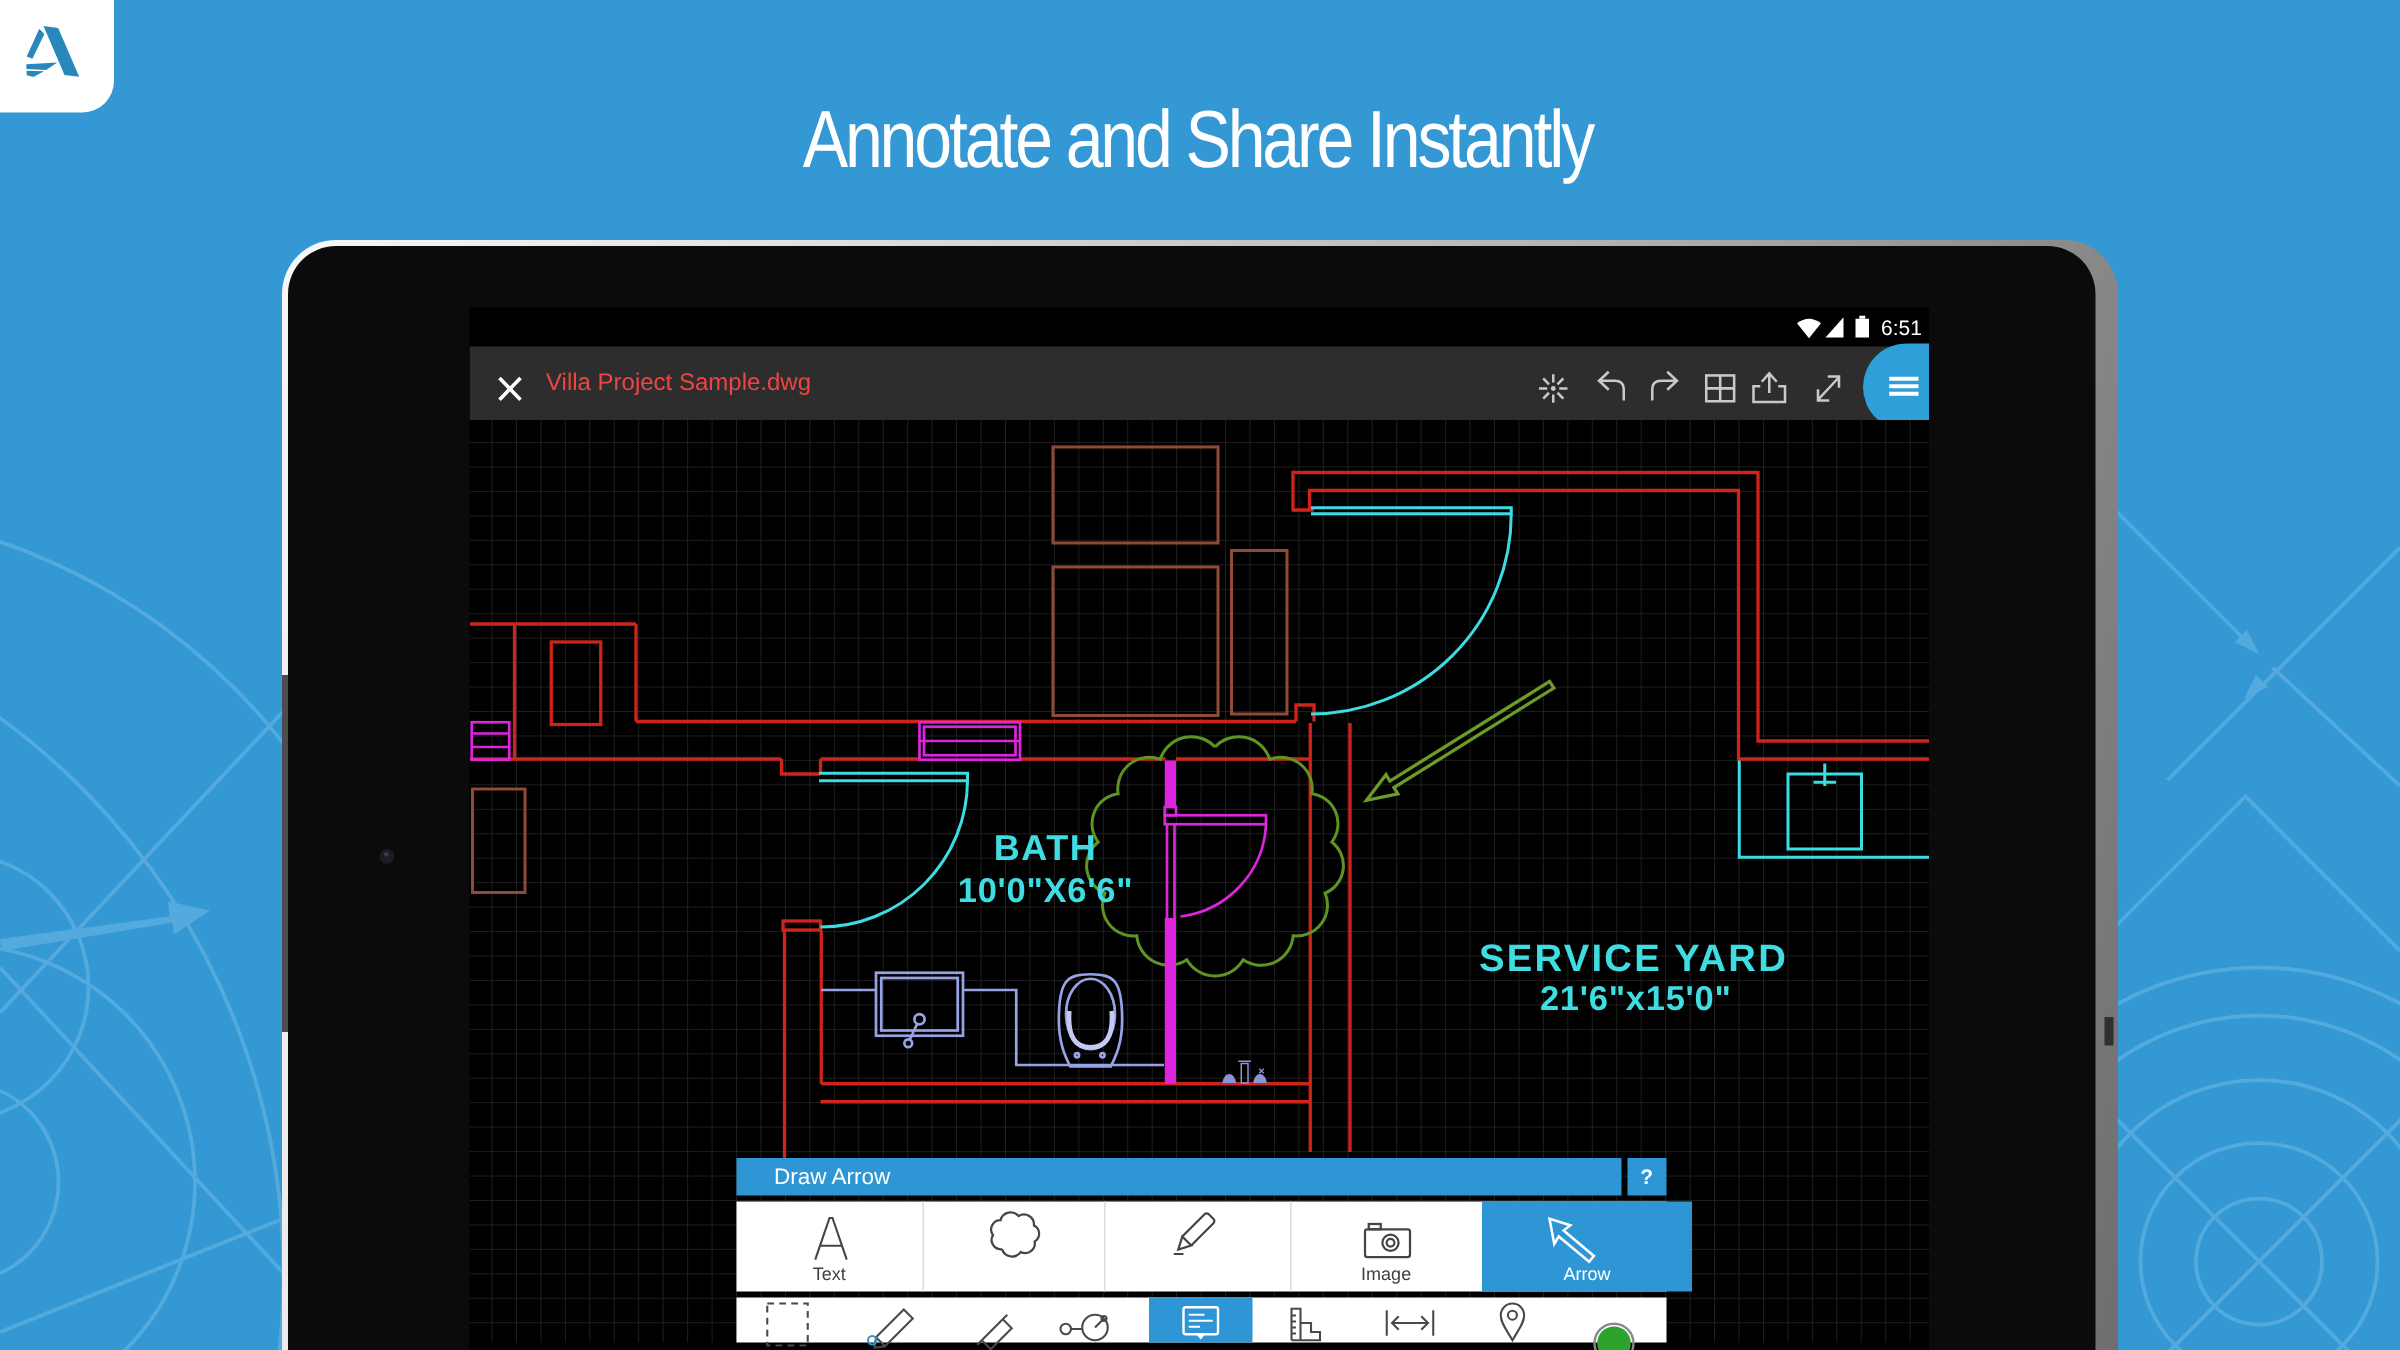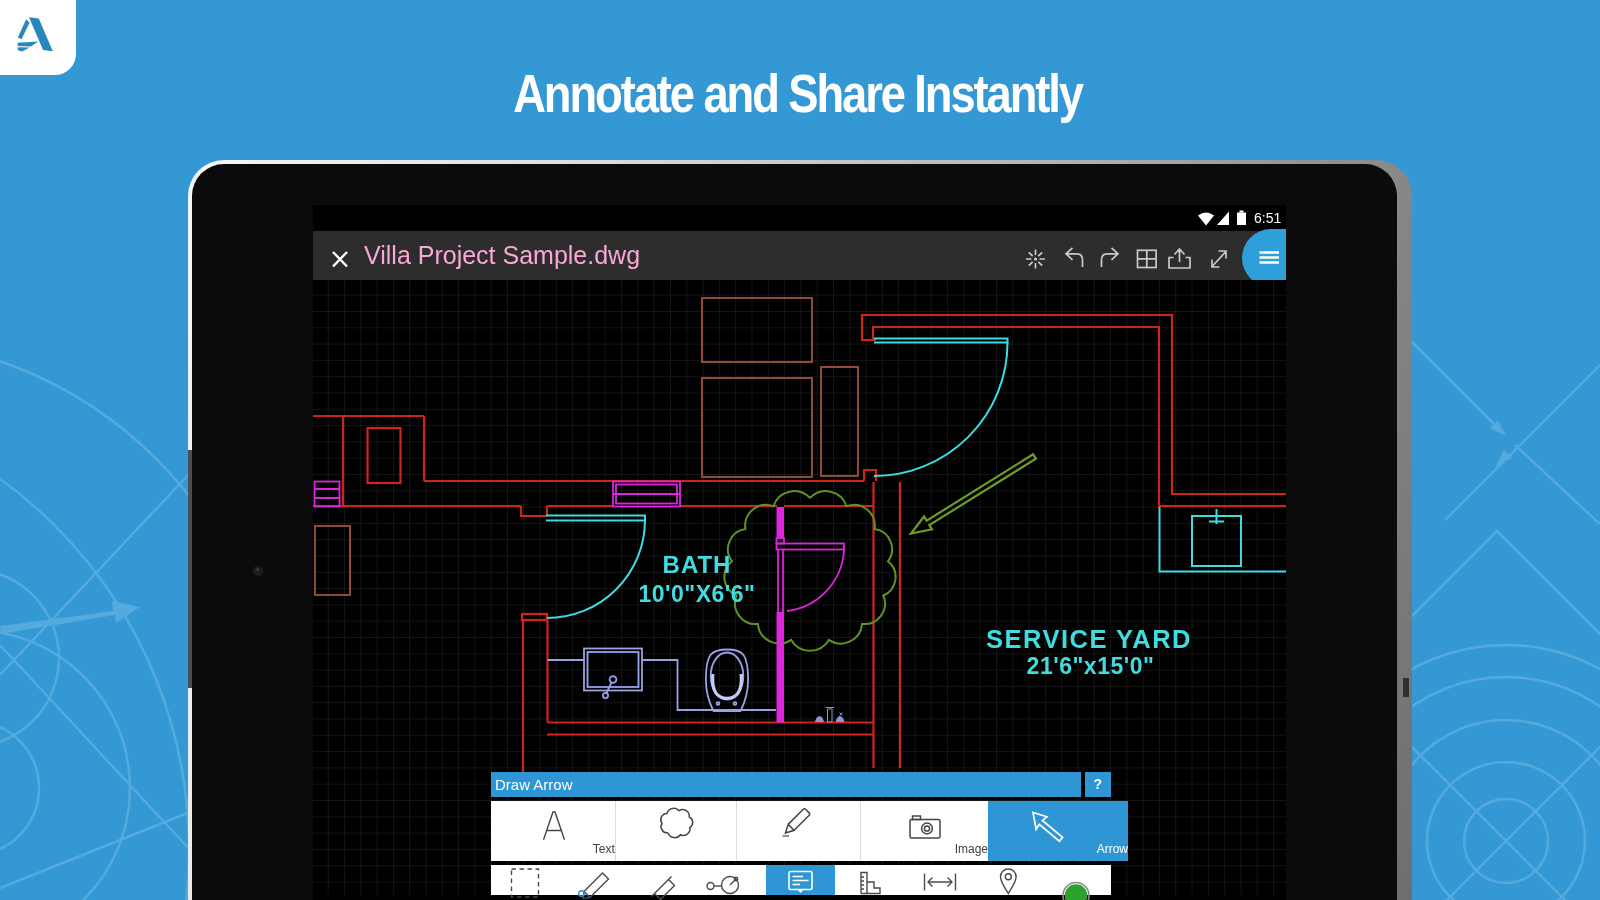--- a/index.html
+++ b/index.html
@@ -1,37 +1,37 @@
 <!DOCTYPE html>
 <html><head>
 <meta charset="utf-8">
 <style>
 html,body{margin:0;padding:0}
 body{width:1600px;height:900px;overflow:hidden;background:#3498d5;font-family:"Liberation Sans",sans-serif;position:relative}
 .abs{position:absolute}
-#title{left:0;right:4px;top:62px;text-align:center;color:#fff;font-size:54px;font-weight:bold}
+#title{left:0;right:4px;top:62px;text-align:center;color:#fff;font-size:54px;font-weight:normal}
 #tspan{display:inline-block;transform:scaleX(0.84);transform-origin:50% 50%;letter-spacing:-2.5px}
 #badge{left:0;top:0;width:76px;height:75px;background:#fff;border-radius:0 0 21px 0}
 #tabframe{left:188px;top:160px;width:1224px;height:740px;border-radius:36px 36px 0 0;background:linear-gradient(105deg,#f7f7f7 0%,#e0e0e0 25%,#b2b2b2 62%,#6e6e6e 100%)}
 #tabbezel{left:192px;top:164px;width:1205px;height:736px;border-radius:32px 32px 0 0;background:#0b0b0b}
 #btnstrip{left:188px;top:450px;width:4px;height:238px;background:#4d4d4d}
 #rbtn{left:1403px;top:678px;width:6px;height:19px;background:#303030}
 #camera{left:253px;top:566px;width:10px;height:10px;border-radius:50%;background:#1c1c24}
 #camera:after{content:"";position:absolute;left:3px;top:2px;width:3px;height:3px;border-radius:50%;background:#3a3a4a}
 #screen{left:313px;top:205px;width:973px;height:695px;background:#000;overflow:hidden}
 #statusbar{left:0;top:0;width:973px;height:26px;background:#000}
 #appbar{left:0;top:26px;width:973px;height:49px;background:#2d2d2d}
-#doctitle{left:51px;top:0;height:49px;line-height:49px;color:#f9a8d4;font-size:25px}
+#doctitle{left:51px;top:0;height:49px;line-height:49px;color:#ef4444;font-size:16px}
 #fab{left:929px;top:24px;width:44px;height:58px;background:#2f9fda;border-radius:29px 0 0 29px}
 #canvas{left:0;top:75px}
-#dabar{left:178px;top:567px;width:590px;height:25px;background:#2e96d4;color:#fff;font-size:15px;line-height:25px;padding-left:4px;box-sizing:border-box}
+#dabar{left:178px;top:567px;width:590px;height:25px;background:#2e96d4;color:#fff;font-size:15px;line-height:25px;padding-left:25px;box-sizing:border-box}
 #qbox{left:771.5px;top:567px;width:26.5px;height:25px;background:#2e96d4;color:#fff;font-size:14px;font-weight:bold;text-align:center;line-height:25px}
 #row1{left:178px;top:595.5px;width:620px;height:60px;background:#fff}
 .cell{position:absolute;top:0;height:60px}
-.cell .lbl{position:absolute;left:0;right:0;bottom:5px;text-align:right;font-size:12px;color:#3f3f3f}
+.cell .lbl{position:absolute;left:0;right:0;bottom:5px;text-align:center;font-size:12px;color:#3f3f3f}
 .sep{position:absolute;top:0;width:1px;height:60px;background:#dcdcdc}
 #acell{left:497px;width:140px;background:#2e96d4}
 #acell .lbl{color:#fff}
 #row2{left:178px;top:660px;width:620px;height:40px;z-index:5}
 #row2w{position:absolute;left:0;top:0;width:620px;height:29.5px;background:#fff}
 #bstrip{left:0;top:689.5px;width:973px;height:5.5px;background:#000}
 #b2cell{position:absolute;left:275.4px;top:0;width:68.8px;height:29.5px;background:#2e96d4}
 </style>
 </head>
 <body>

